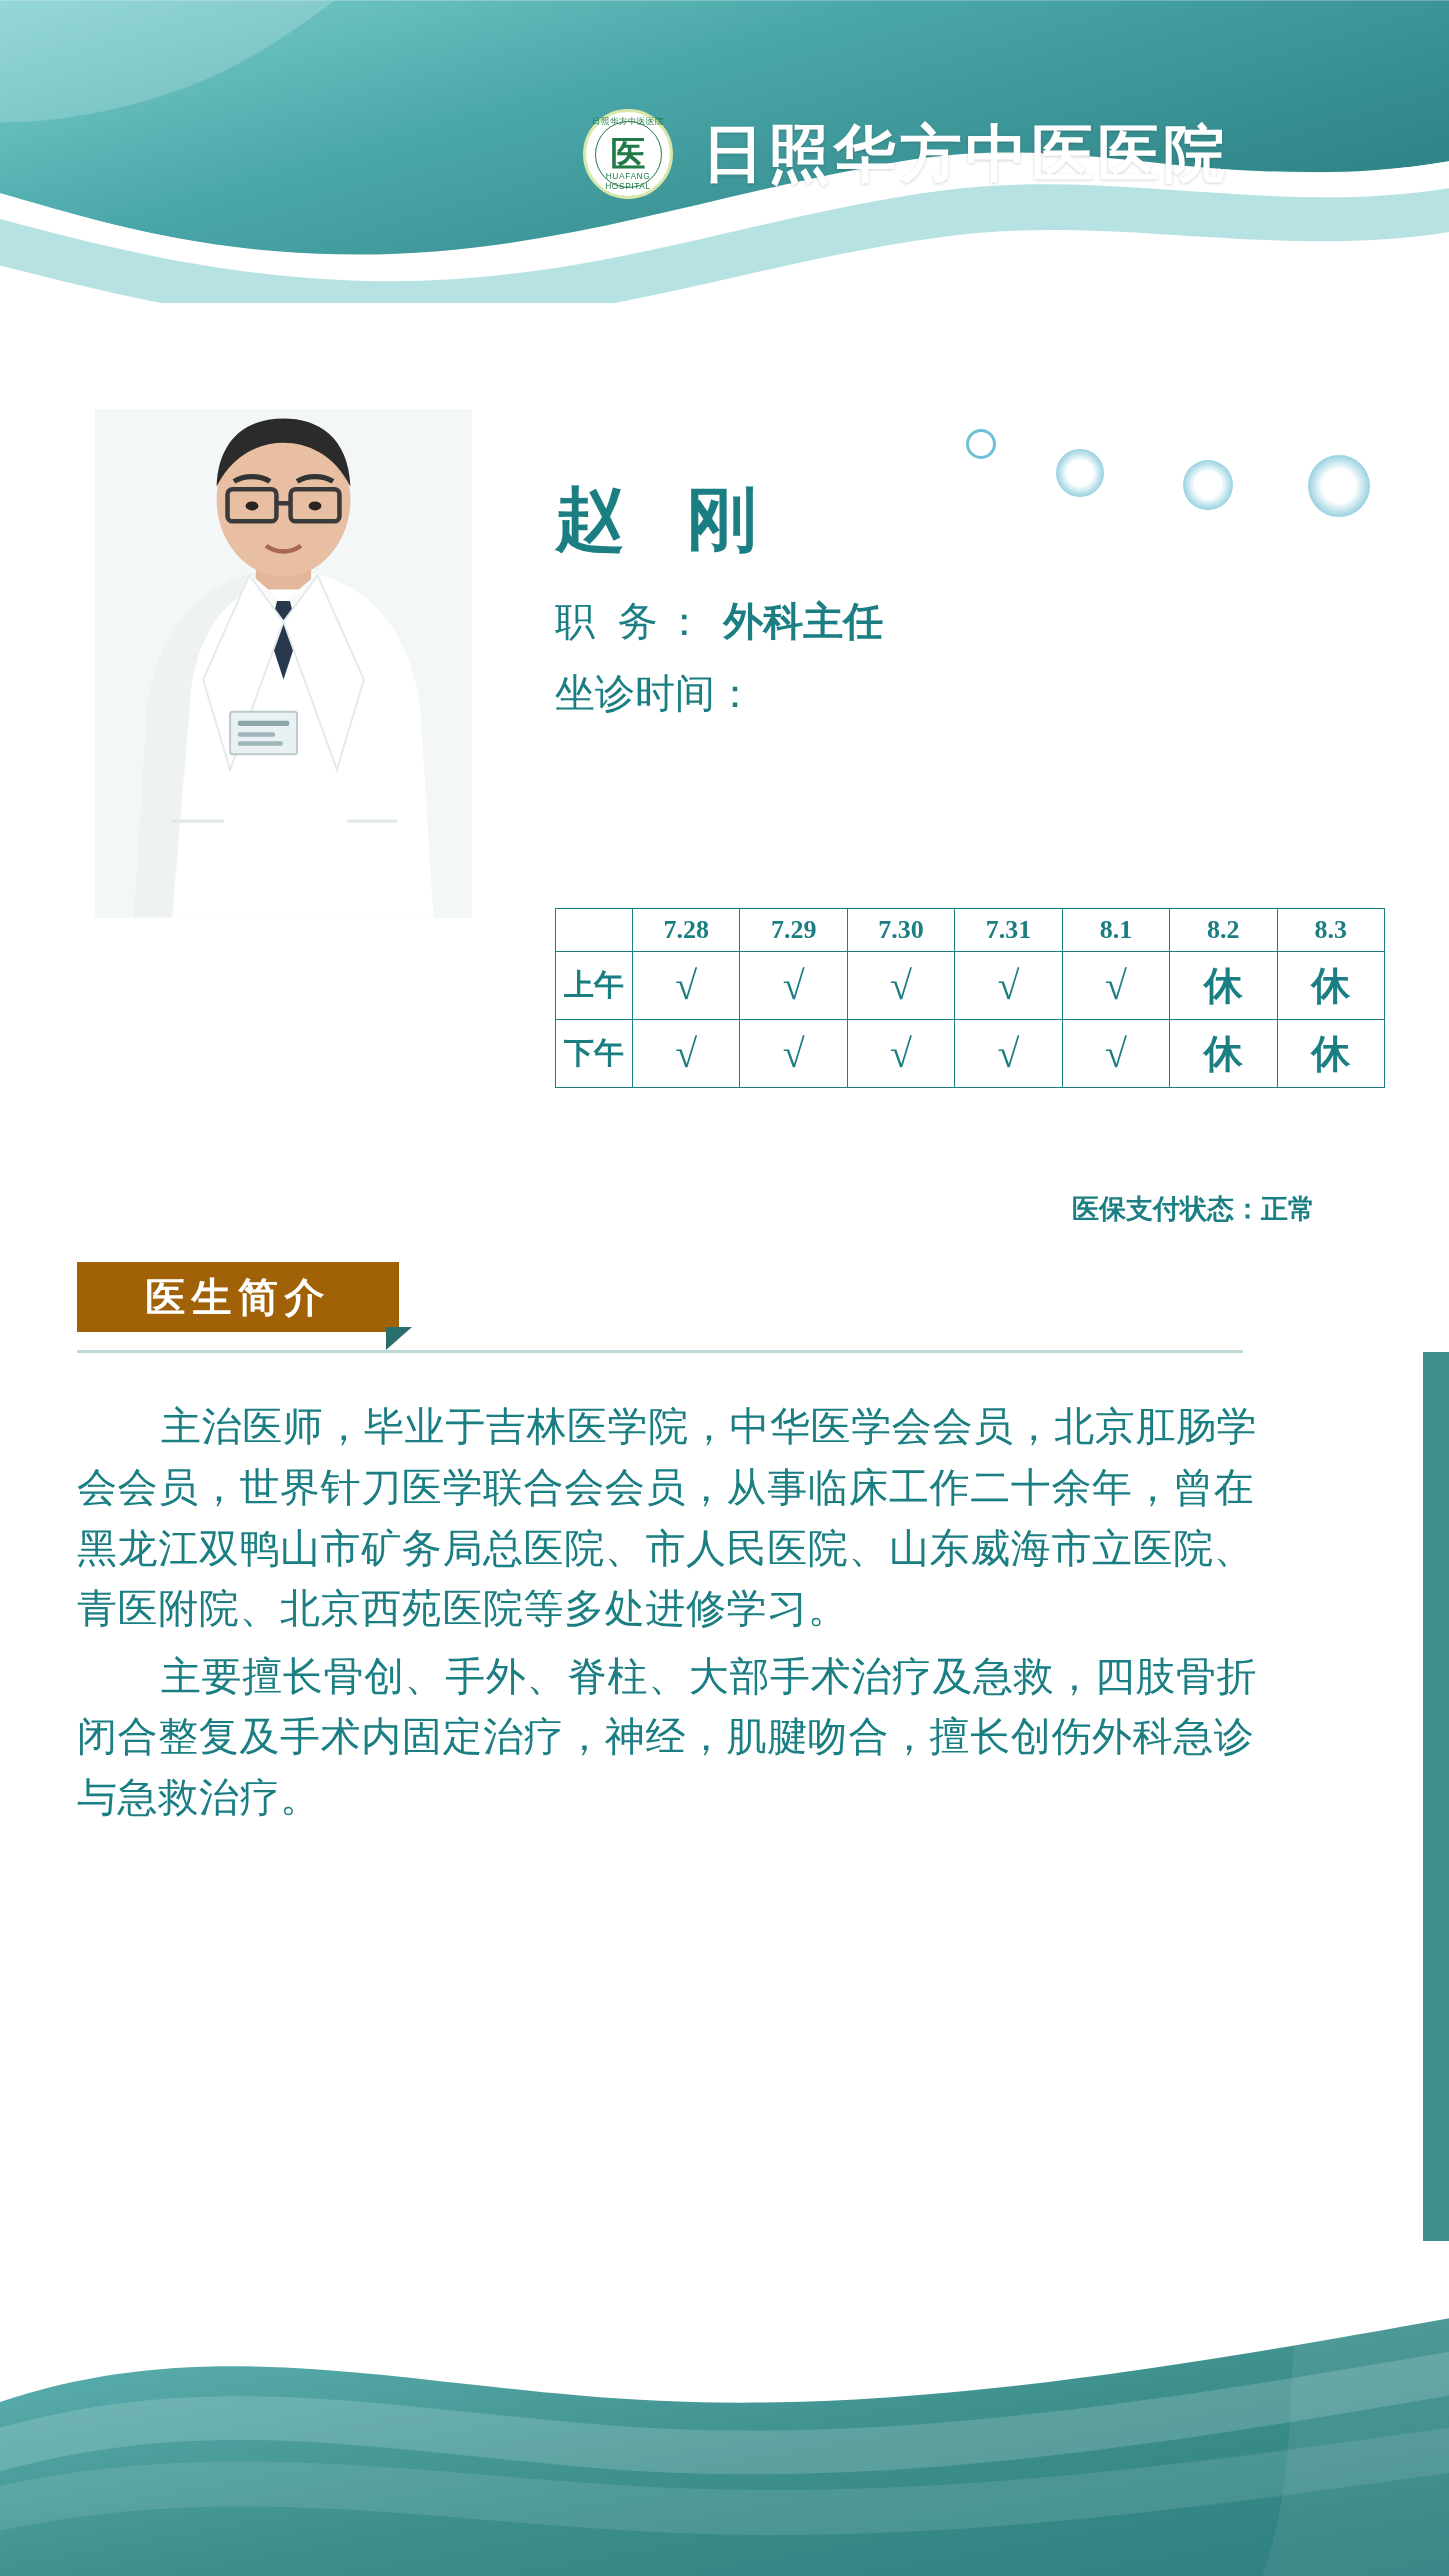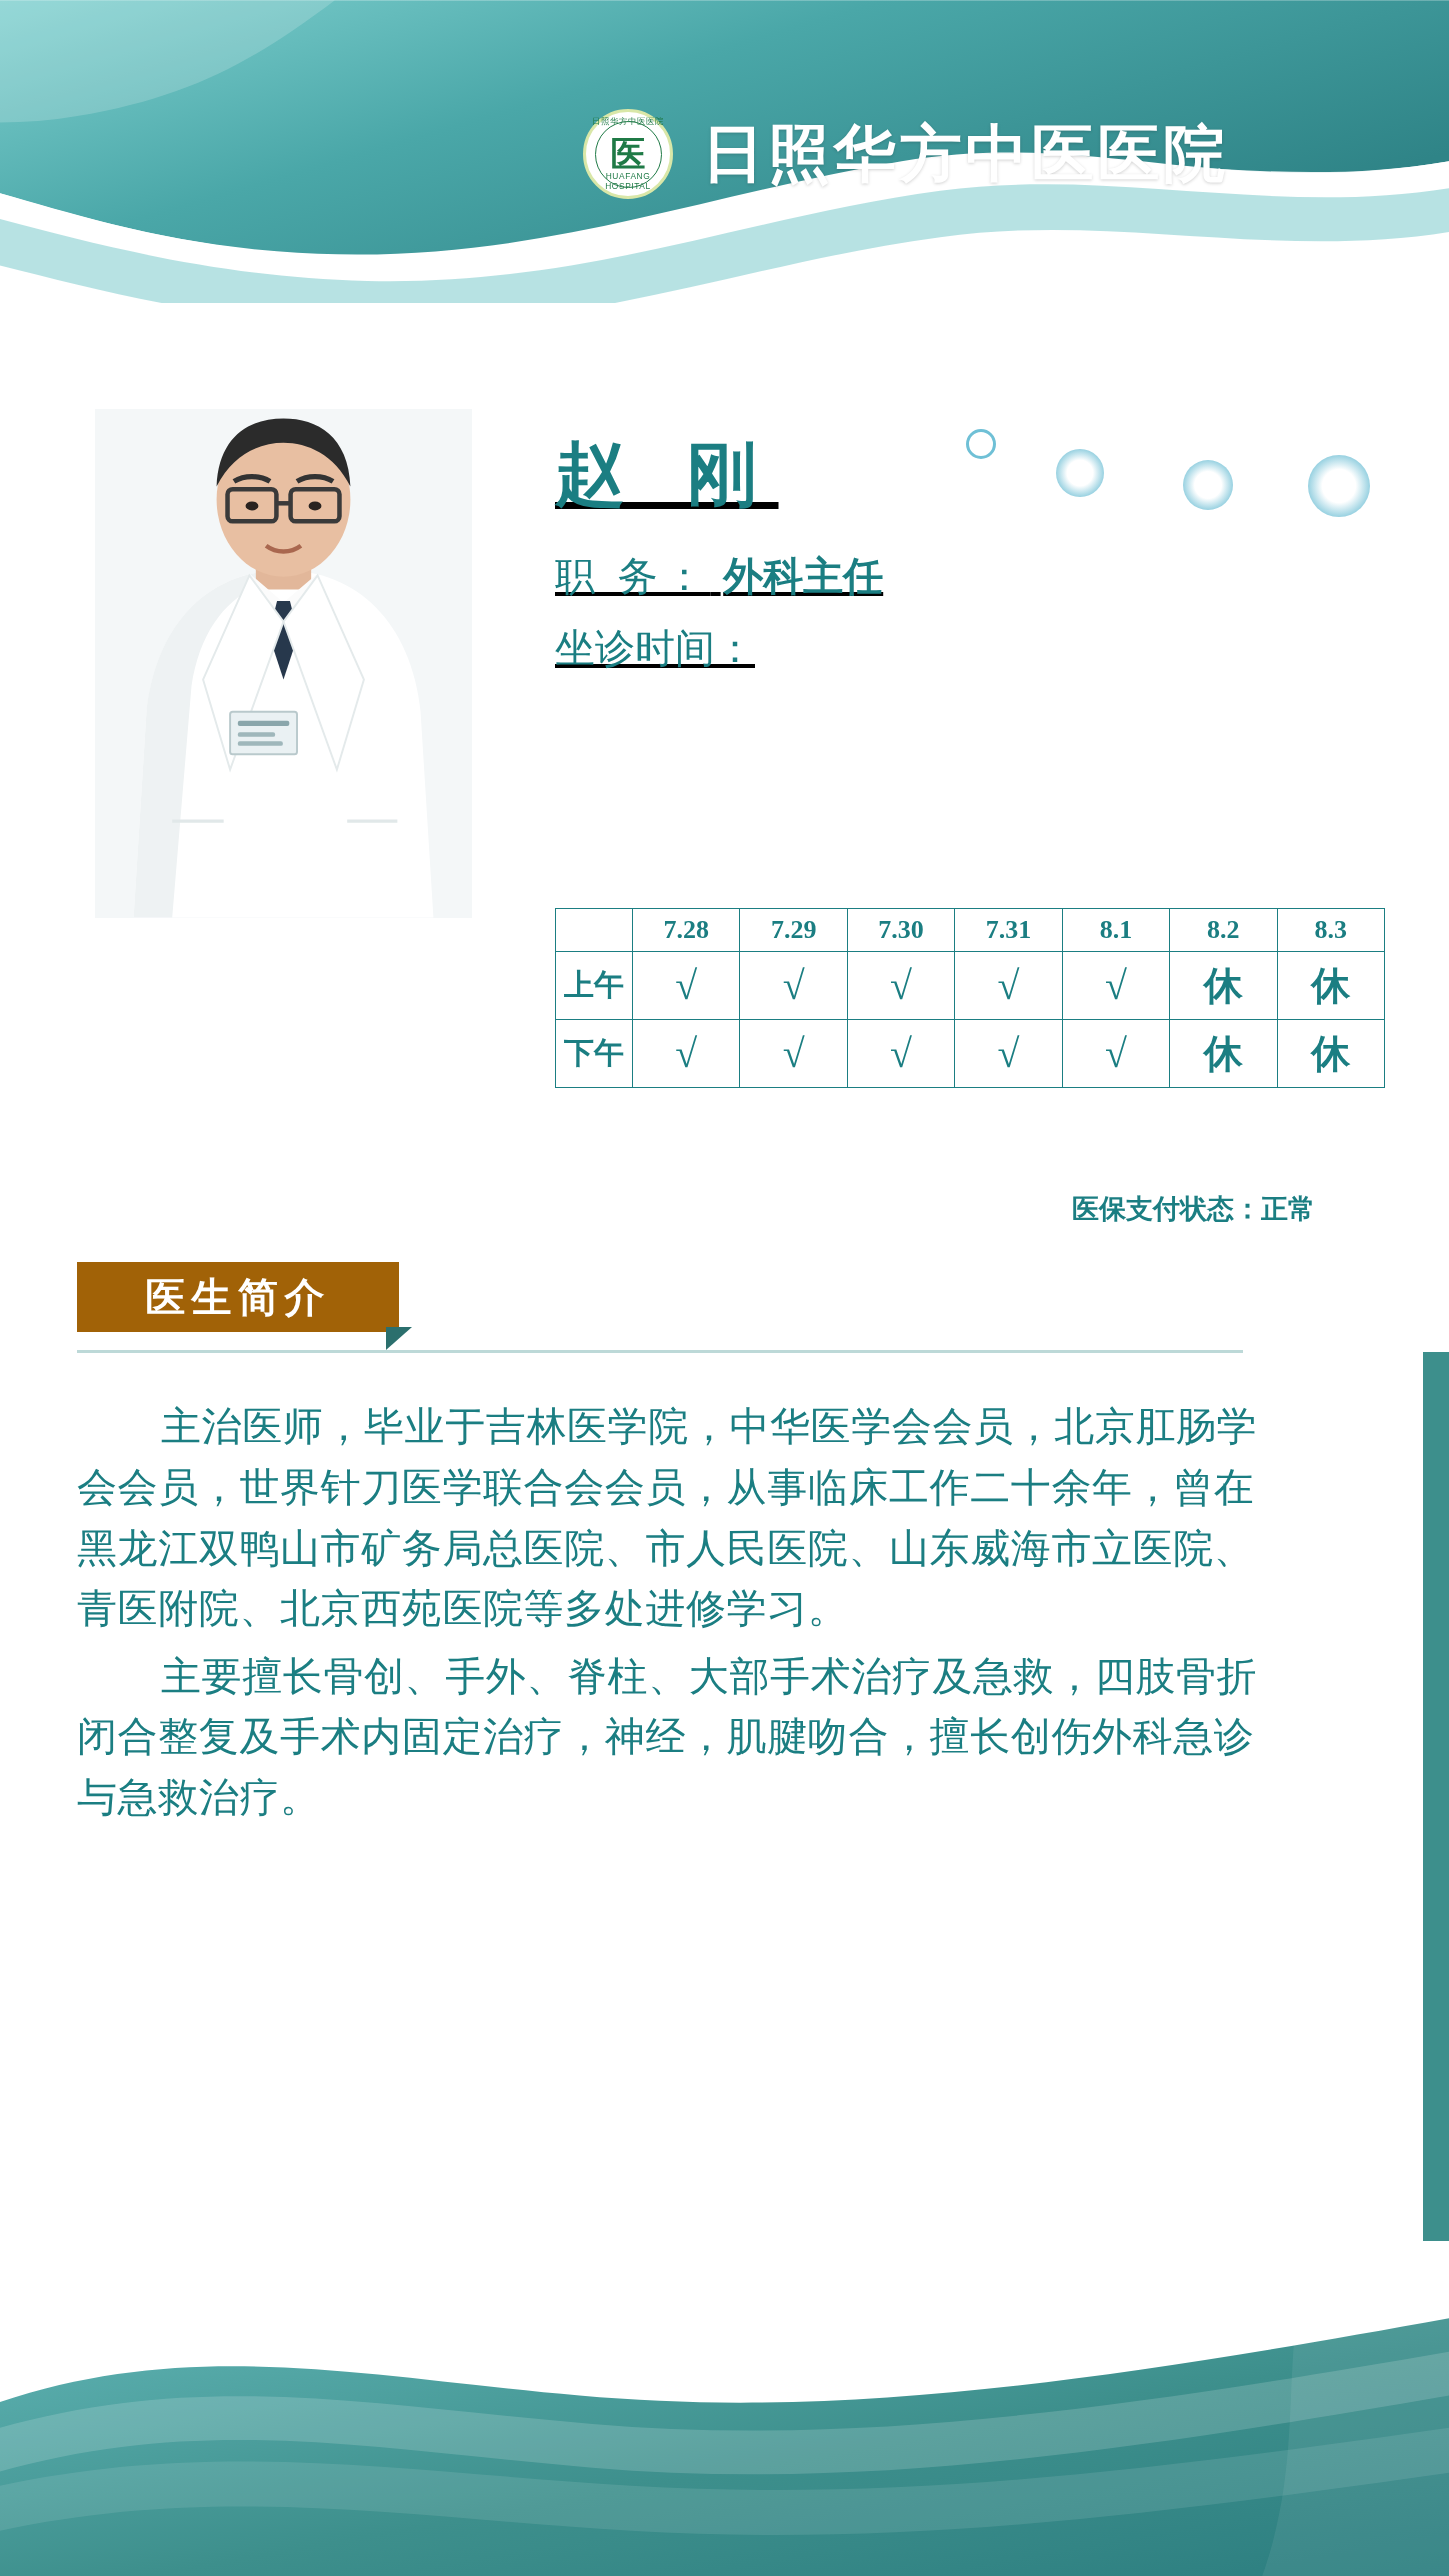--- a/index.html
+++ b/index.html
@@ -86,23 +86,22 @@
     height: 509px;
     background: #f3f6f7;
     overflow: hidden;
   }
   .photo-frame svg { display:block; }
 
   
   .info {
     position: absolute;
     left: 555px;
-    top: 428px;
+    top: 473px;
     width: 799px;
-    text-decoration: underline;
   }
   .doctor-name {
     font-family: "Liberation Serif", "DejaVu Serif", serif;
     font-size: 70px;
     font-weight: bold;
     color: #1b7e82;
     letter-spacing: 22px;
     margin-bottom: 27px;
   }
   .info-row {

